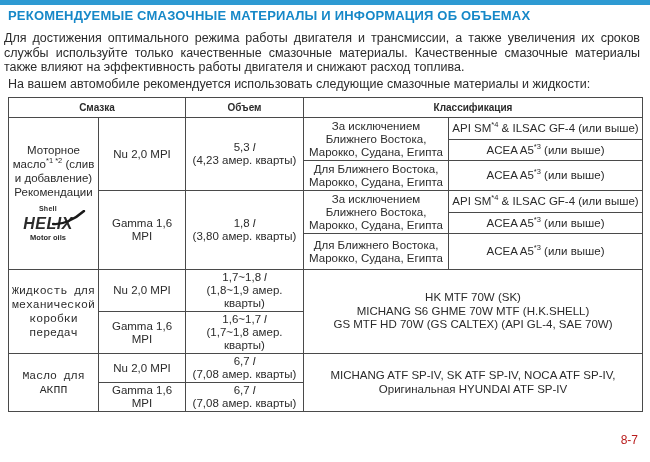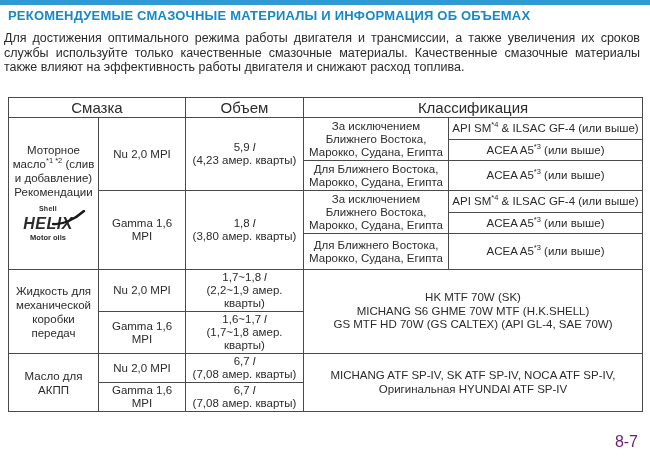--- a/index.html
+++ b/index.html
@@ -19,46 +19,47 @@
   .lead-in {
     position:absolute; top:77px; left:8px; width:636px;
     font-size:12.5px; line-height:14.5px;
   }
   table.spec {
     position:absolute; top:97px; left:8px;
     border-collapse:collapse; table-layout:fixed; width:634px;
     font-size:11.5px; line-height:13px; color:#2b2b2b;
   }
   table.spec td { border:1px solid #4a4a4a; padding:1px 3px; text-align:center; vertical-align:middle; }
-  td.hdr { font-weight:normal; font-size:15px; }
+  td.hdr { font-weight:bold; font-size:10px; }
   td.cat { text-align:left; vertical-align:top; padding:3px 4px; line-height:14px; }
-  td.cat-mid { vertical-align:middle; }
+  td.cat-mid { vertical-align:middle;font-family:Liberation Mono, monospace; }
   sup { font-size:7.5px; vertical-align:super; line-height:0; }
   .lu { font-style:italic; margin-left:3px; }
   .reco { }
   
   .helix-logo { position:relative; margin-top:3px; width:72px; }
   .shell-word { font-size:7px; font-weight:bold; letter-spacing:0.3px; }
   .helix-word { font-size:16px; font-weight:bold; letter-spacing:0.5px; line-height:15px; font-style:italic; }
   .motor-oils { font-size:7.5px; font-weight:bold;text-align:center; }
   .swoosh { position:absolute; left:40px; top:8px; }
   .mt-class div, .at-class div { line-height:13.5px; }
   .footer-page {
-    position:absolute; top:433px; right:12px; font-size:16px; color:#701a75;
+    position:absolute; top:433px; right:12px; font-size:12px; color:#b91c1c;
   }
 </style>
 </head>
 <body>
 
 <div class="page">
   <div class="top-rule"></div>
 
   <div class="title">РЕКОМЕНДУЕМЫЕ СМАЗОЧНЫЕ МАТЕРИАЛЫ И ИНФОРМАЦИЯ ОБ ОБЪЕМАХ</div>
 
   <div class="intro">Для достижения оптимального режима работы двигателя и трансмиссии, а также увеличения их сроков службы используйте только качественные смазочные материалы. Качественные смазочные материалы также влияют на эффективность работы двигателя и снижают расход топлива.</div>
+  <div class="lead-in">На вашем автомобиле рекомендуется использовать следующие смазочные материалы и жидкости:</div>
 
   <table class="spec">
     <colgroup>
       <col style="width:90px">
         <col style="width:87px">
         <col style="width:118px">
       <col style="width:145px">
         <col style="width:194px">
     </colgroup>
 
@@ -77,21 +78,21 @@
           <div class="shell-word">Shell</div>
           <div class="helix-word">HELIX</div>
           <svg class="swoosh" width="34" height="16" viewBox="0 0 34 16">
             <path d="M1,14 C 10,15 22,10 32,1" stroke="#1a1a1a" stroke-width="2.4" fill="none" stroke-linecap="round"></path>
           </svg>
           <div class="motor-oils">Motor oils</div>
         </div>
       </td>
       <td rowspan="3">Nu 2,0 MPI</td>
       <td rowspan="3">
-        <span>5,9</span><span class="lu">l</span><br>
+        <span>5,3</span><span class="lu">l</span><br>
         <span>(4,23 амер. кварты)</span>
       </td>
       <td rowspan="2">За исключением Ближнего Востока, Марокко, Судана, Египта</td>
       <td><span>API SM</span><sup>*4</sup><span> &amp; ILSAC GF-4 (или выше)</span></td>
     </tr>
     <tr style="height:21px">
       <td><span>ACEA A5</span><sup>*3</sup><span> (или выше)</span></td>
     </tr>
     <tr style="height:30px">
       <td>Для Ближнего Востока, Марокко, Судана, Египта</td>
@@ -113,21 +114,21 @@
     <tr style="height:36px">
       <td>Для Ближнего Востока, Марокко, Судана, Египта</td>
       <td><span>ACEA A5</span><sup>*3</sup><span> (или выше)</span></td>
     </tr>
 
     <tr style="height:32px">
       <td class="cat cat-mid" rowspan="2">Жидкость для механической коробки передач</td>
       <td>Nu 2,0 MPI</td>
       <td>
         <span>1,7~1,8</span><span class="lu">l</span><br>
-        <span>(2,2~1,9 амер. кварты)</span>
+        <span>(1,8~1,9 амер. кварты)</span>
       </td>
       <td class="mt-class" colspan="2" rowspan="2">
         <div>HK MTF 70W (SK)</div>
         <div>MICHANG S6 GHME 70W MTF (H.K.SHELL)</div>
         <div>GS MTF HD 70W (GS CALTEX) (API GL-4, SAE 70W)</div>
       </td>
     </tr>
     <tr style="height:32px">
       <td>Gamma 1,6 MPI</td>
       <td>

